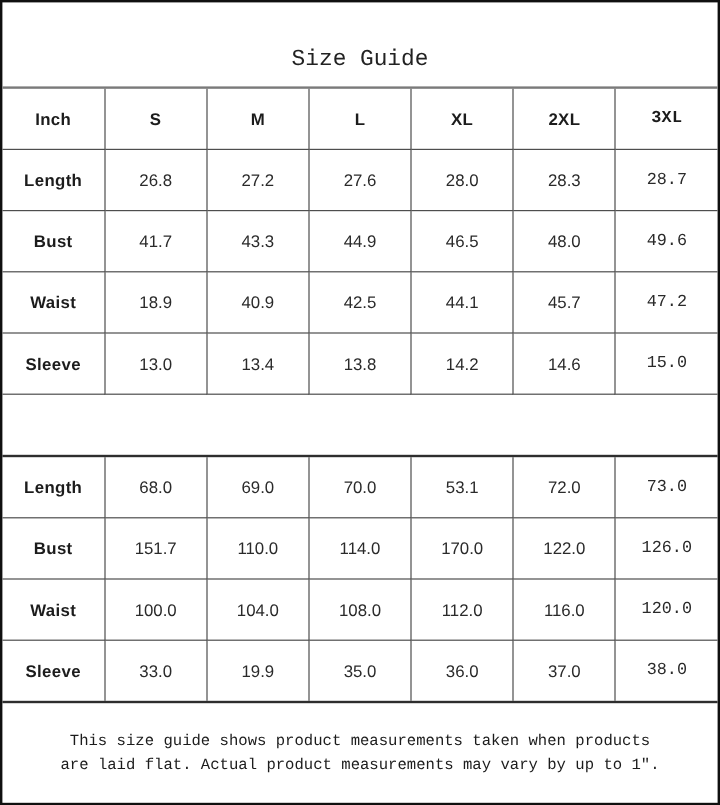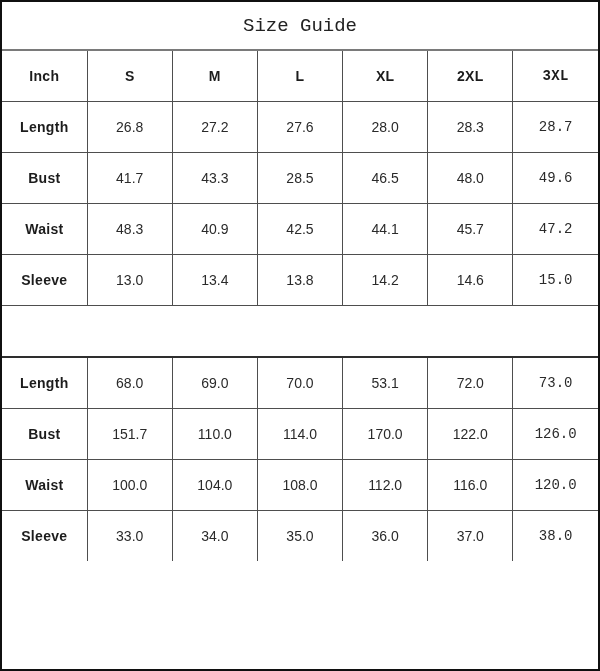--- a/index.html
+++ b/index.html
@@ -20,20 +20,21 @@
   .title {
     height: 47px;
     flex: 0 0 auto;
     display: flex;
     align-items: center;
     justify-content: center;
     border-bottom: 2px solid #7a7a7a;
     font-family: "Liberation Mono", monospace;
     font-size: 19px;
     color: #222222;
+    margin-top: 23px;
   }
   table.size-table {
     border-collapse: collapse;
     table-layout: fixed;
     width: 100%;
     flex: 0 0 auto;
   }
   table.size-table td {
     border: 1px solid #4e4e4e;
     height: 50px;
@@ -95,28 +96,28 @@
         <td>27.2</td>
         <td>27.6</td>
         <td>28.0</td>
         <td>28.3</td>
         <td>28.7</td>
       </tr>
       <tr>
         <td class="label">Bust</td>
         <td>41.7</td>
         <td>43.3</td>
-        <td>28.5</td>
+        <td>44.9</td>
         <td>46.5</td>
         <td>48.0</td>
         <td>49.6</td>
       </tr>
       <tr>
         <td class="label">Waist</td>
-        <td>48.3</td>
+        <td>18.9</td>
         <td>40.9</td>
         <td>42.5</td>
         <td>44.1</td>
         <td>45.7</td>
         <td>47.2</td>
       </tr>
       <tr>
         <td class="label">Sleeve</td>
         <td>13.0</td>
         <td>13.4</td>
@@ -155,23 +156,27 @@
         <td>100.0</td>
         <td>104.0</td>
         <td>108.0</td>
         <td>112.0</td>
         <td>116.0</td>
         <td>120.0</td>
       </tr>
       <tr>
         <td class="label">Sleeve</td>
         <td>33.0</td>
-        <td>34.0</td>
+        <td>19.9</td>
         <td>35.0</td>
         <td>36.0</td>
         <td>37.0</td>
         <td>38.0</td>
       </tr>
     </tbody>
   </table>
 
+  <div class="footer">
+    <div>This size guide shows product measurements taken when products</div>
+    <div>are laid flat. Actual product measurements may vary by up to 1″.</div>
+  </div>
 
 </div>
 
 </body></html>

